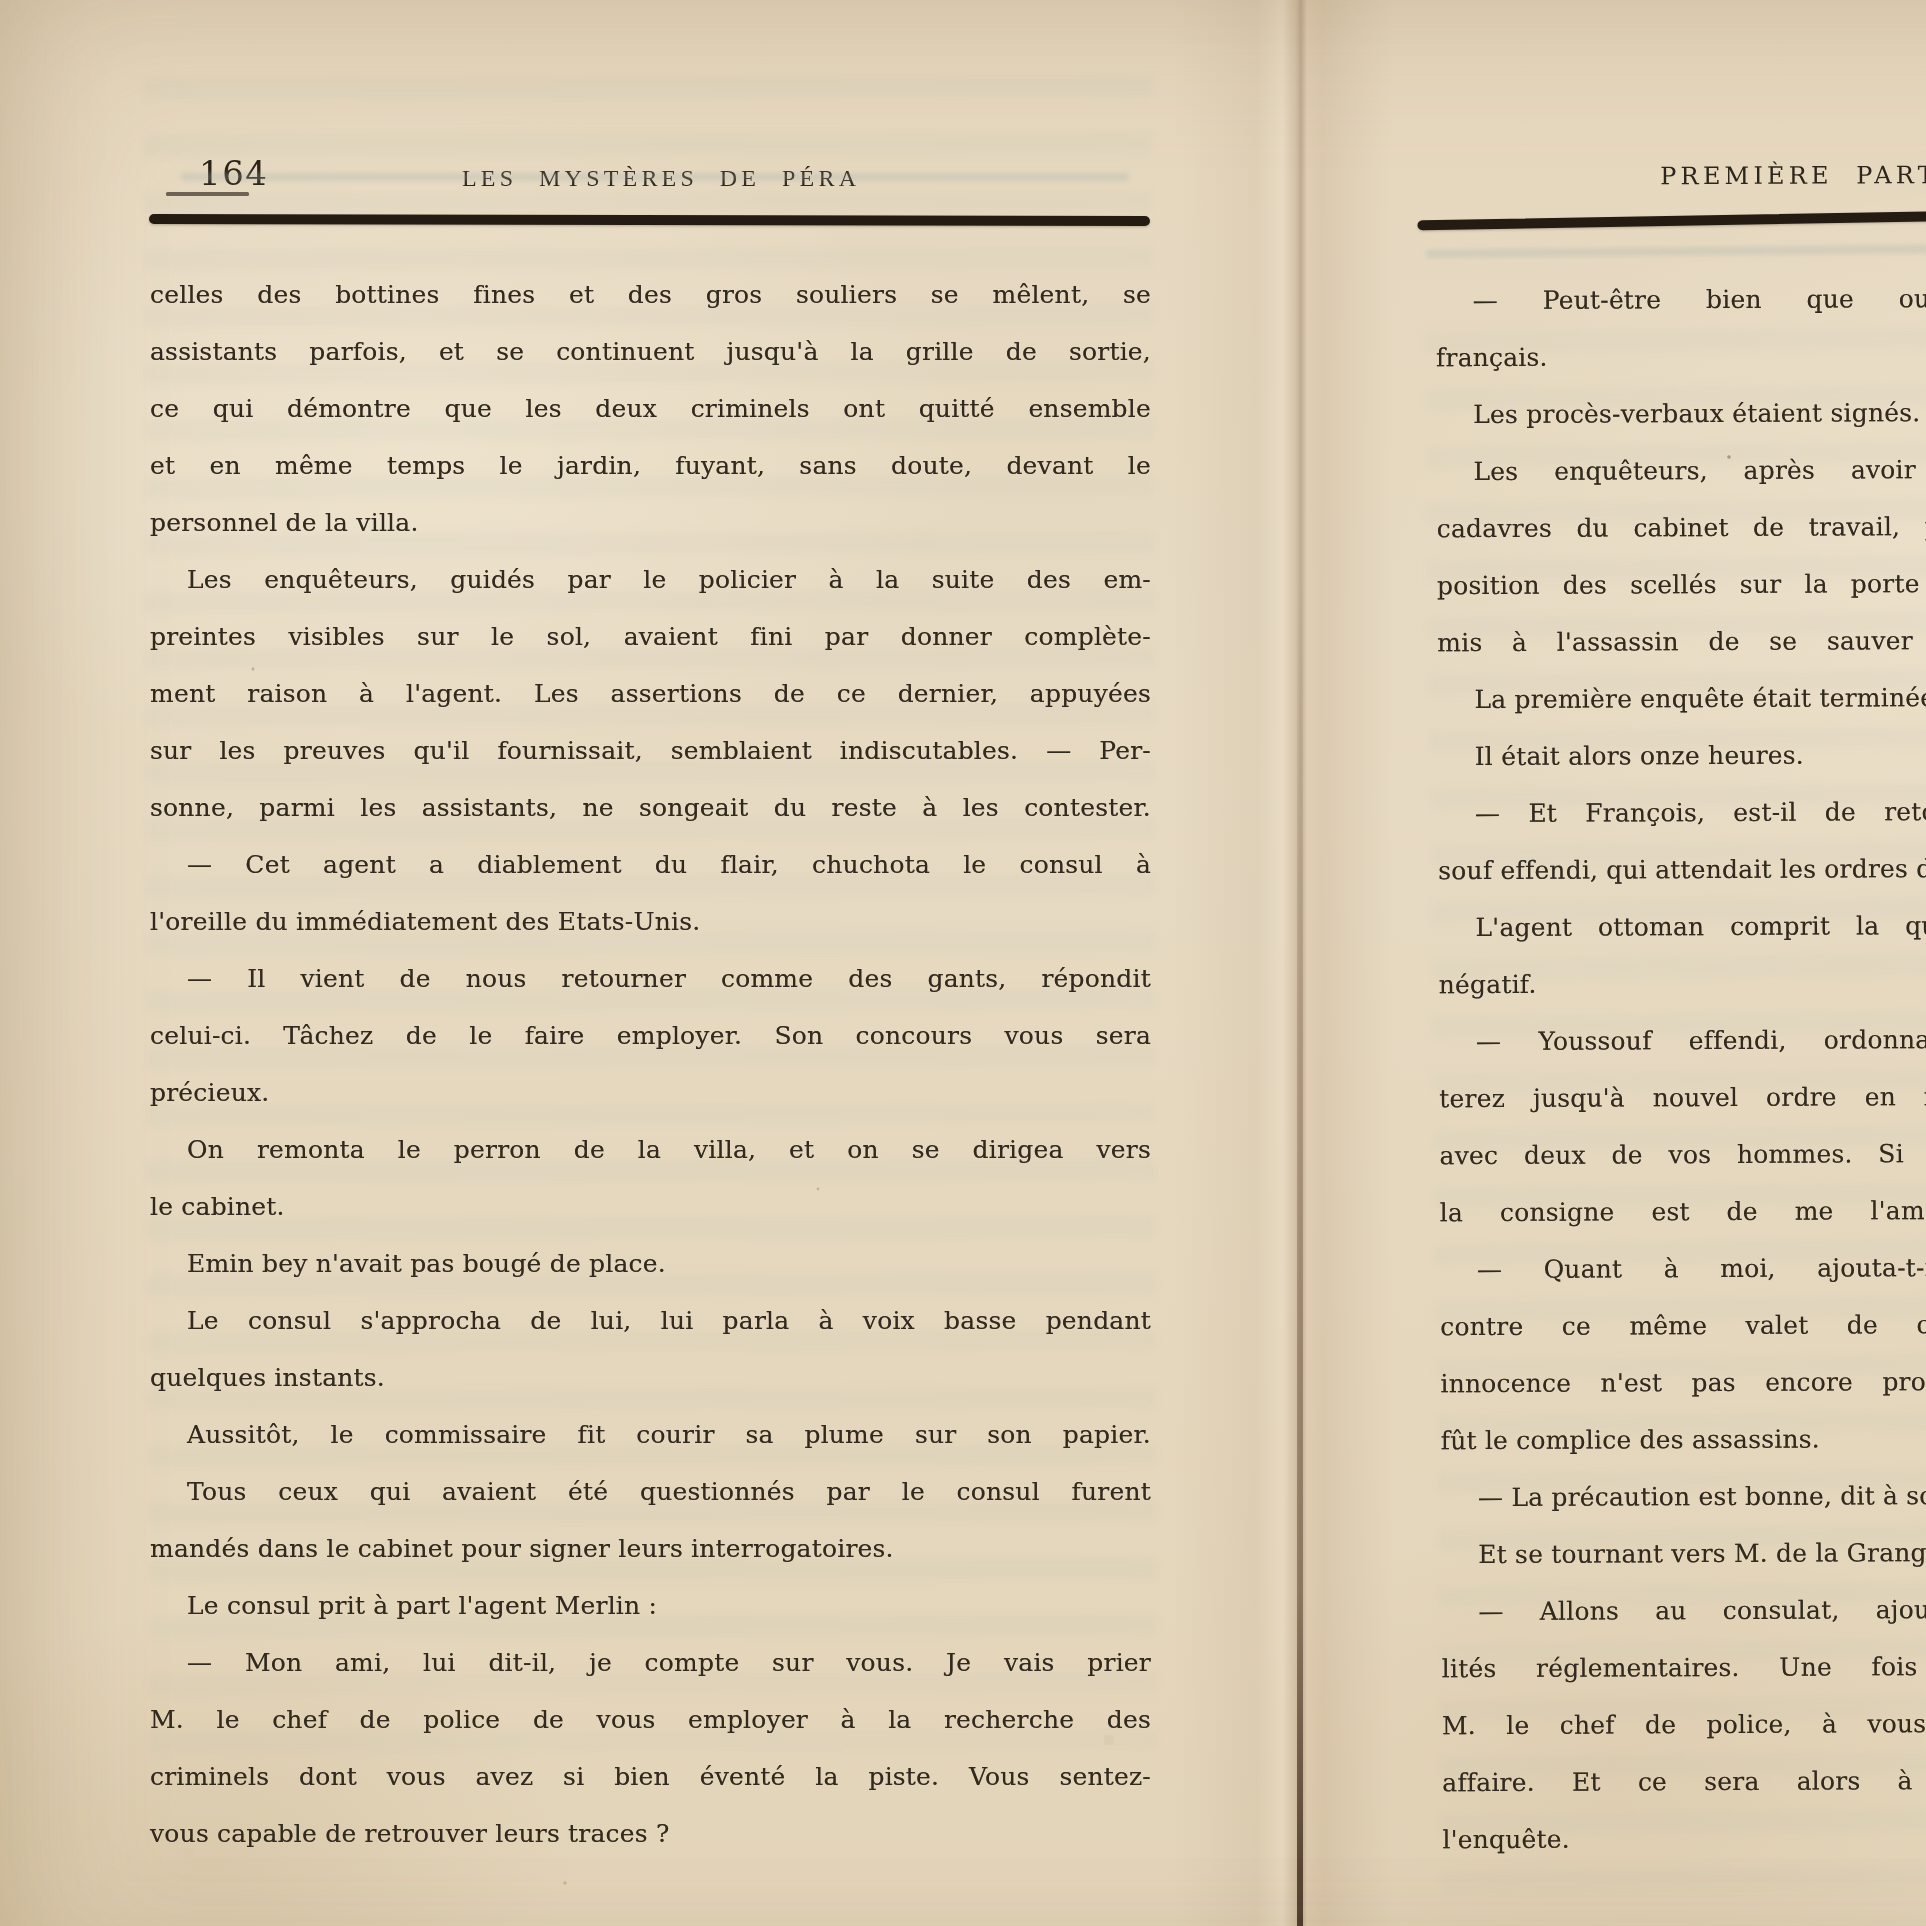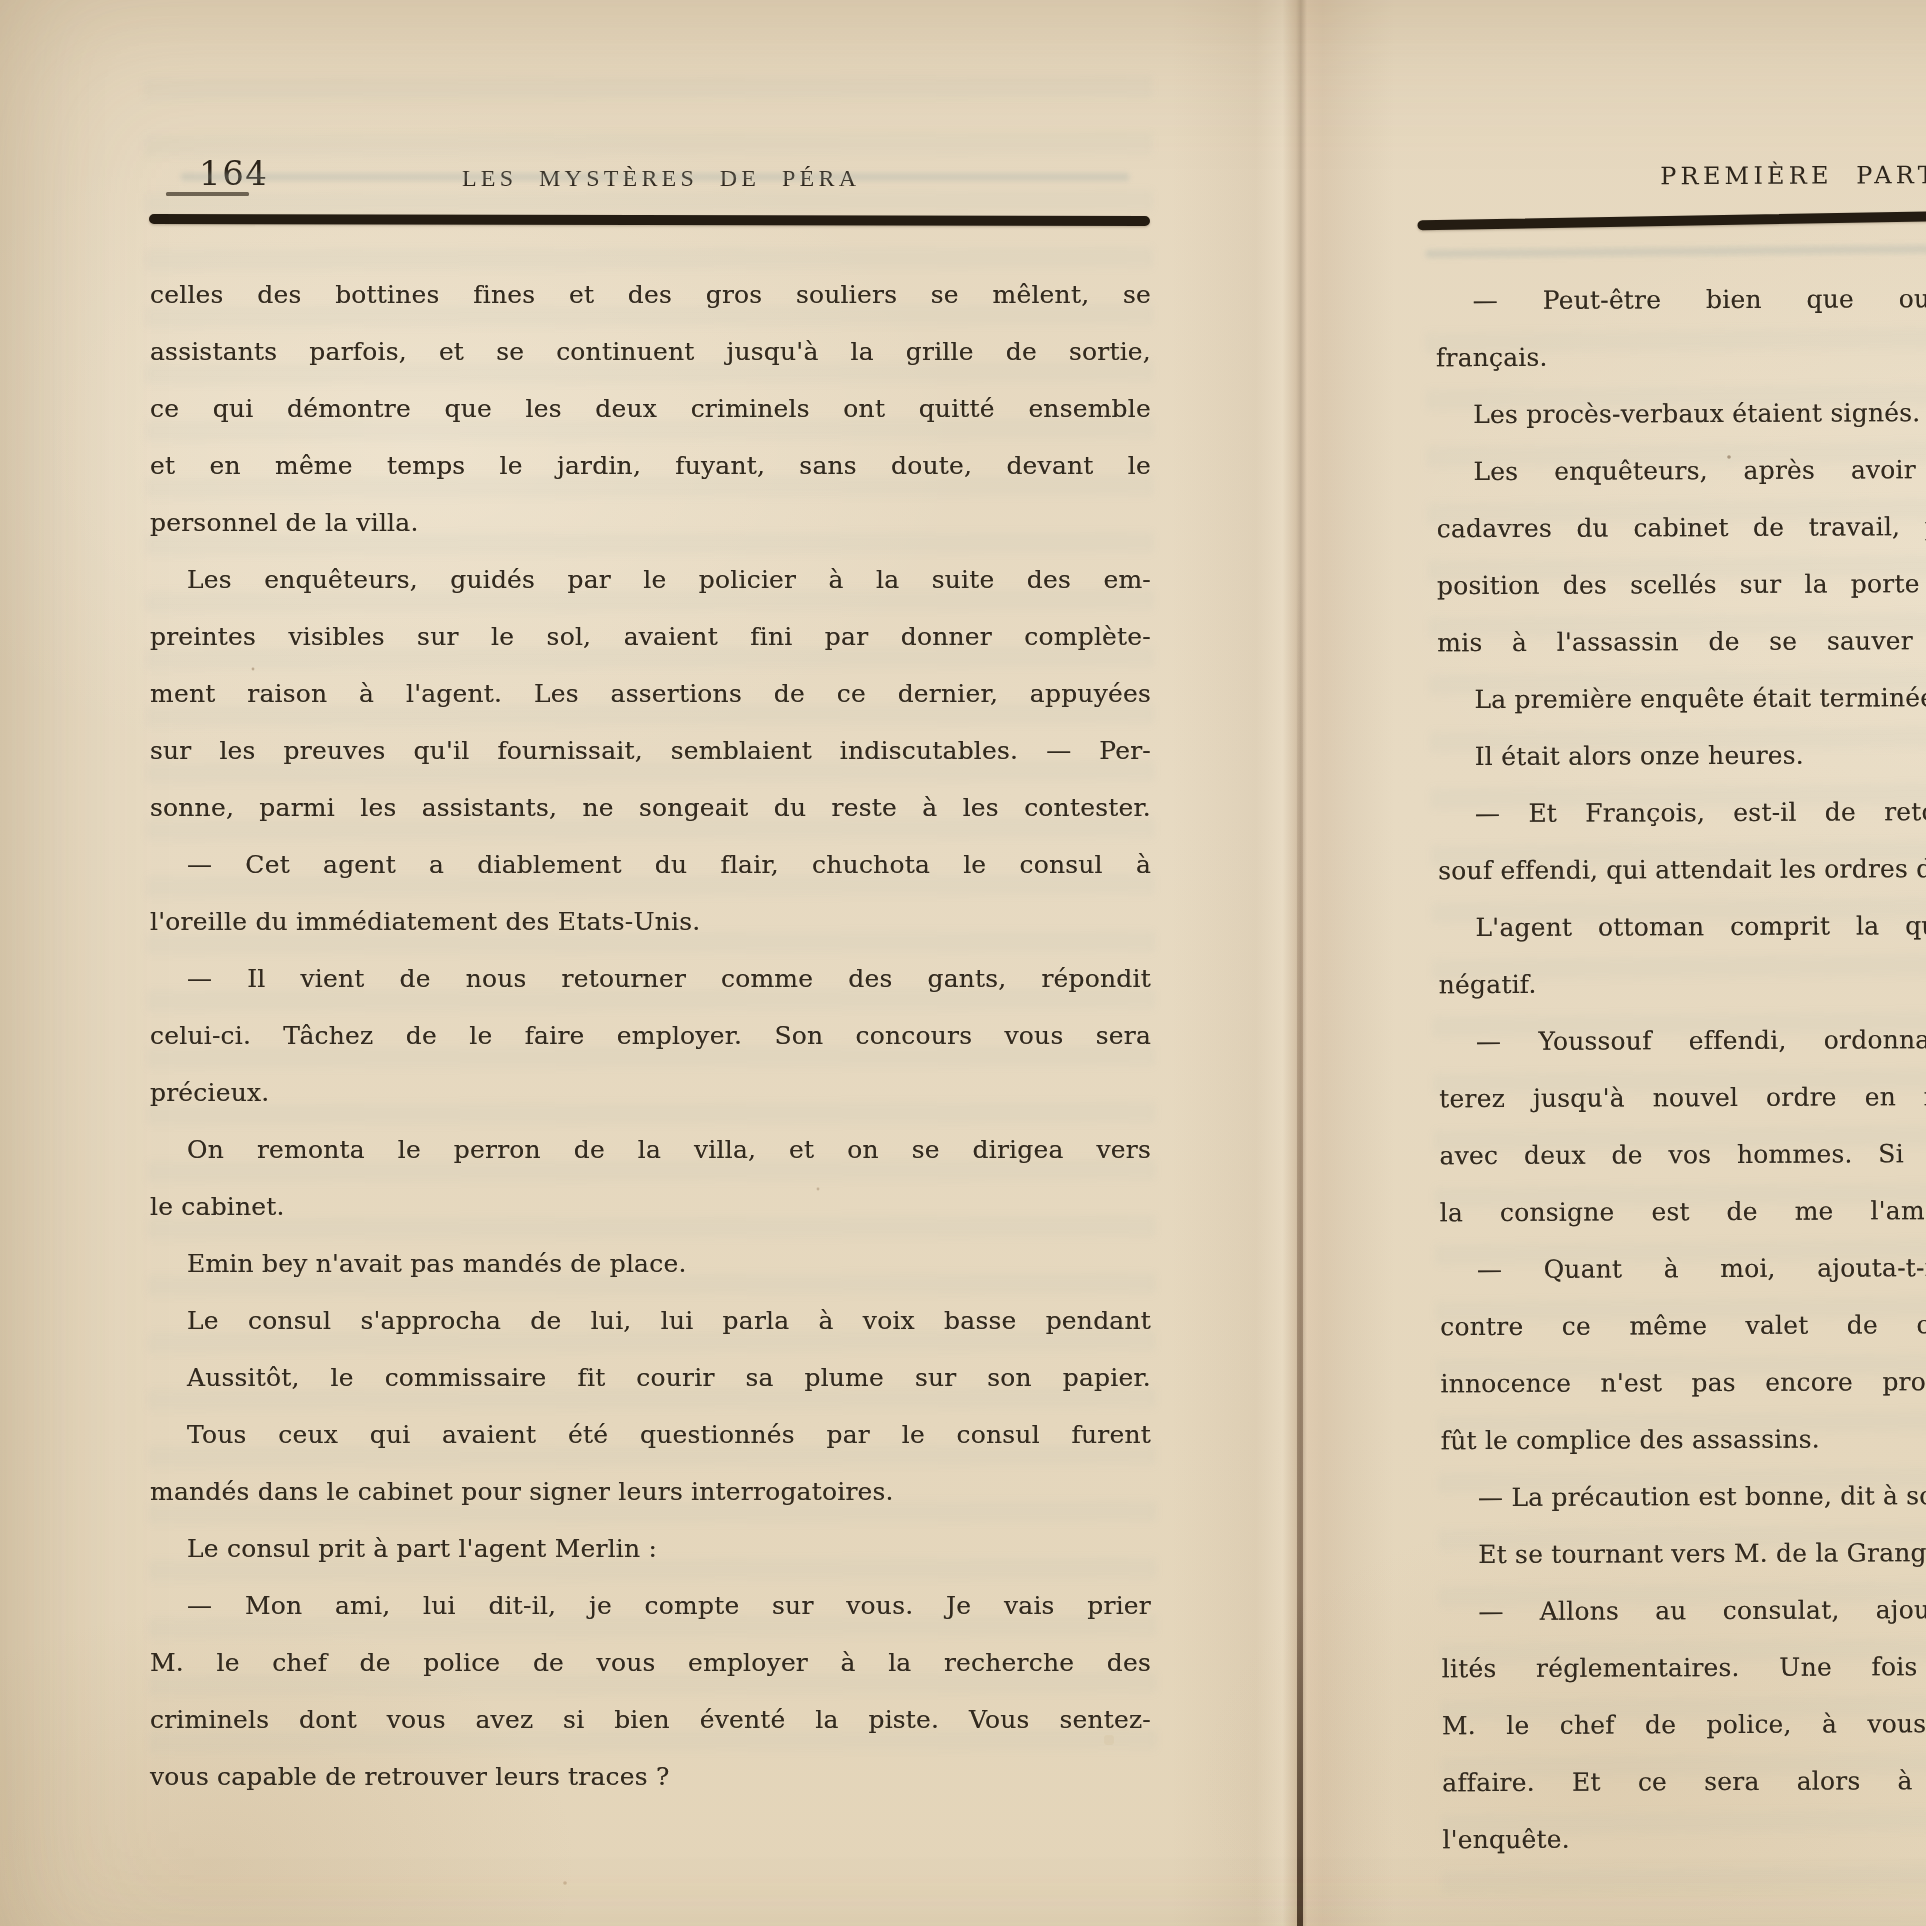--- a/index.html
+++ b/index.html
@@ -106,22 +106,23 @@
           <div class="line j">ment raison à l'agent. Les assertions de ce dernier, appuyées</div>
           <div class="line j">sur les preuves qu'il fournissait, semblaient indiscutables. — Per-</div>
           <div class="line j">sonne, parmi les assistants, ne songeait du reste à les contester.</div>
           <div class="line j ind">— Cet agent a diablement du flair, chuchota le consul à</div>
           <div class="line">l'oreille du immédiatement des Etats-Unis.</div>
           <div class="line j ind">— Il vient de nous retourner comme des gants, répondit</div>
           <div class="line j">celui-ci. Tâchez de le faire employer. Son concours vous sera</div>
           <div class="line">précieux.</div>
           <div class="line j ind">On remonta le perron de la villa, et on se dirigea vers</div>
           <div class="line">le cabinet.</div>
-          <div class="line ind">Emin bey n'avait pas mandés de place.</div>
+          <div class="line ind">Emin bey n'avait pas bougé de place.</div>
           <div class="line j ind">Le consul s'approcha de lui, lui parla à voix basse pendant</div>
+          <div class="line">quelques instants.</div>
           <div class="line j ind">Aussitôt, le commissaire fit courir sa plume sur son papier.</div>
           <div class="line j ind">Tous ceux qui avaient été questionnés par le consul furent</div>
           <div class="line">mandés dans le cabinet pour signer leurs interrogatoires.</div>
           <div class="line ind">Le consul prit à part l'agent Merlin :</div>
           <div class="line j ind">— Mon ami, lui dit-il, je compte sur vous. Je vais prier</div>
           <div class="line j">M. le chef de police de vous employer à la recherche des</div>
           <div class="line j">criminels dont vous avez si bien éventé la piste. Vous sentez-</div>
           <div class="line">vous capable de retrouver leurs traces ?</div>
         </div>
     </div>

